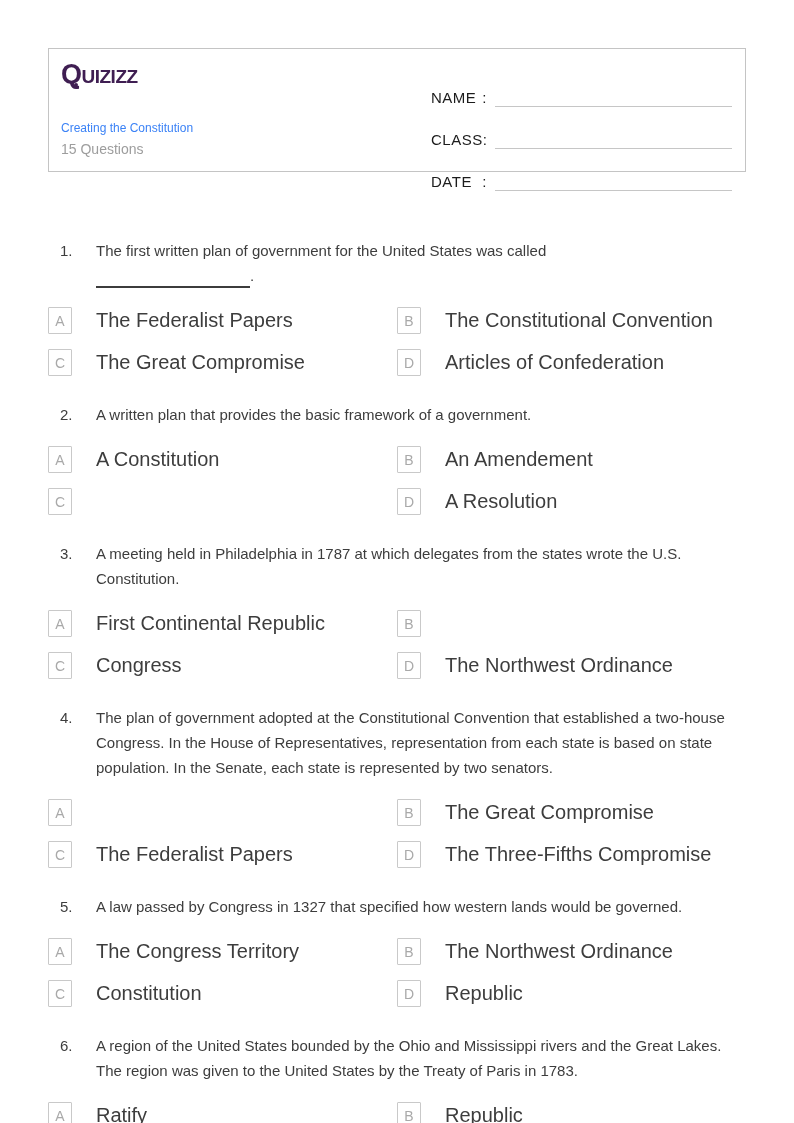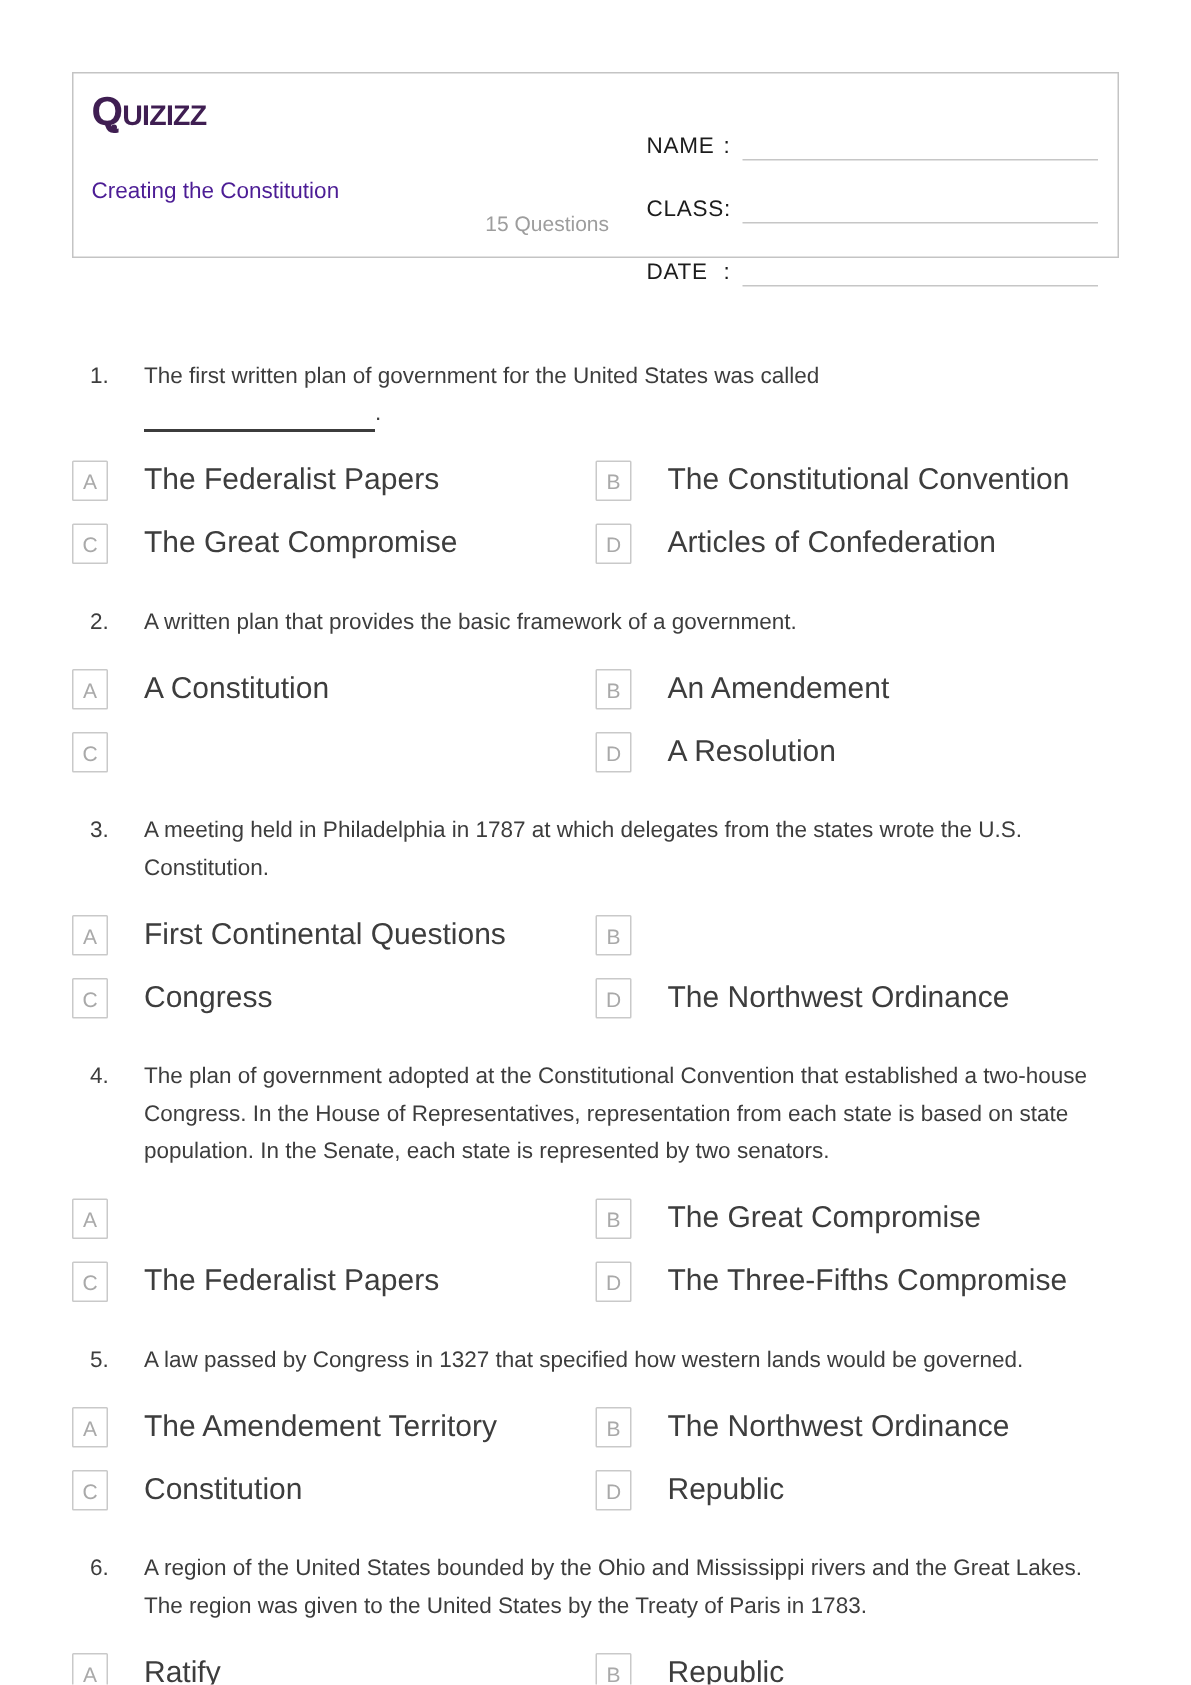--- a/index.html
+++ b/index.html
@@ -36,22 +36,22 @@
     color: #3f1e52;
     width: fit-content;
   }
   .logo-dot {
     position: absolute;
     left: 13px; bottom: 1px;
     width: 4px; height: 4px;
     border-radius: 50%;
     background: #3f1e52;
   }
-  .title { font-size: 15px; color: #4c1d95; line-height: 20px; margin-top: 13px; }
-  .subtitle { font-size: 14px; color: #9d9d9d; line-height: 19px; margin-top: 2px; text-align: right; }
+  .title { font-size: 12px; color: #3b82f6; line-height: 20px; margin-top: 13px; }
+  .subtitle { font-size: 14px; color: #9d9d9d; line-height: 19px; margin-top: 2px; }
 
   .header-right {
     flex: 1;
     display: flex;
     flex-direction: column;
     justify-content: space-between;
     padding: 5px 0 6px 25px;
   }
   .field-row { display: flex; align-items: flex-end; }
   .field-label {
@@ -219,21 +219,21 @@
     <section class="question">
       <div class="q-row">
         <div class="q-num">3.</div>
         <div class="q-text">A meeting held in Philadelphia in 1787 at which delegates from the states wrote the U.S. Constitution.</div>
       </div>
       <div class="options">
         <div class="option">
           <span class="opt-box">
               <span>A</span>
             </span>
-          <span class="opt-text">First Continental Questions</span>
+          <span class="opt-text">First Continental Republic</span>
         </div>
         <div class="option">
           <span class="opt-box">
               <span>B</span>
             </span>
         </div>
         <div class="option">
           <span class="opt-box">
               <span>C</span>
             </span>
@@ -283,21 +283,21 @@
     <section class="question">
       <div class="q-row">
         <div class="q-num">5.</div>
         <div class="q-text">A law passed by Congress in 1327 that specified how western lands would be governed.</div>
       </div>
       <div class="options">
         <div class="option">
           <span class="opt-box">
               <span>A</span>
             </span>
-          <span class="opt-text">The Amendement Territory</span>
+          <span class="opt-text">The Congress Territory</span>
         </div>
         <div class="option">
           <span class="opt-box">
               <span>B</span>
             </span>
           <span class="opt-text">The Northwest Ordinance</span>
         </div>
         <div class="option">
           <span class="opt-box">
               <span>C</span>

